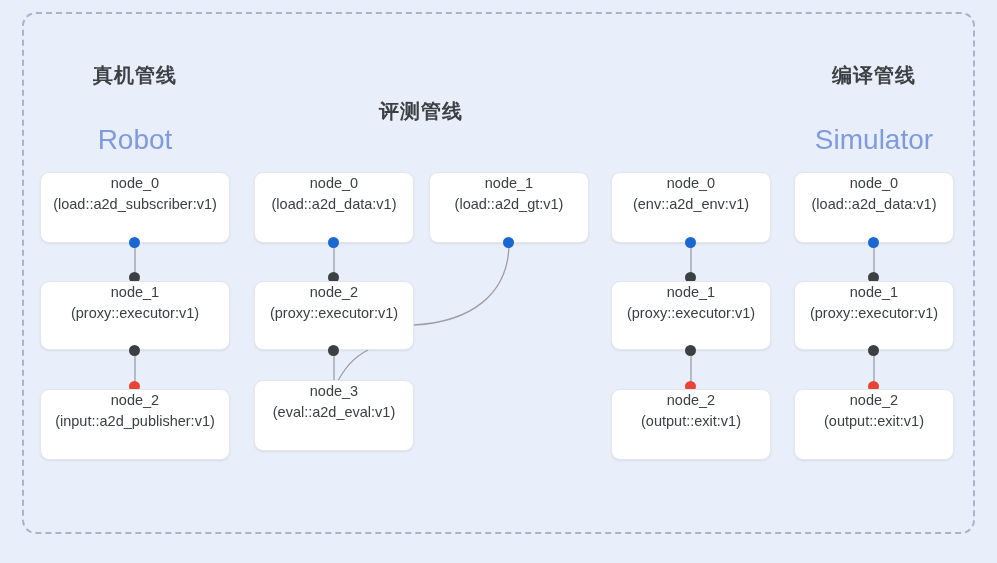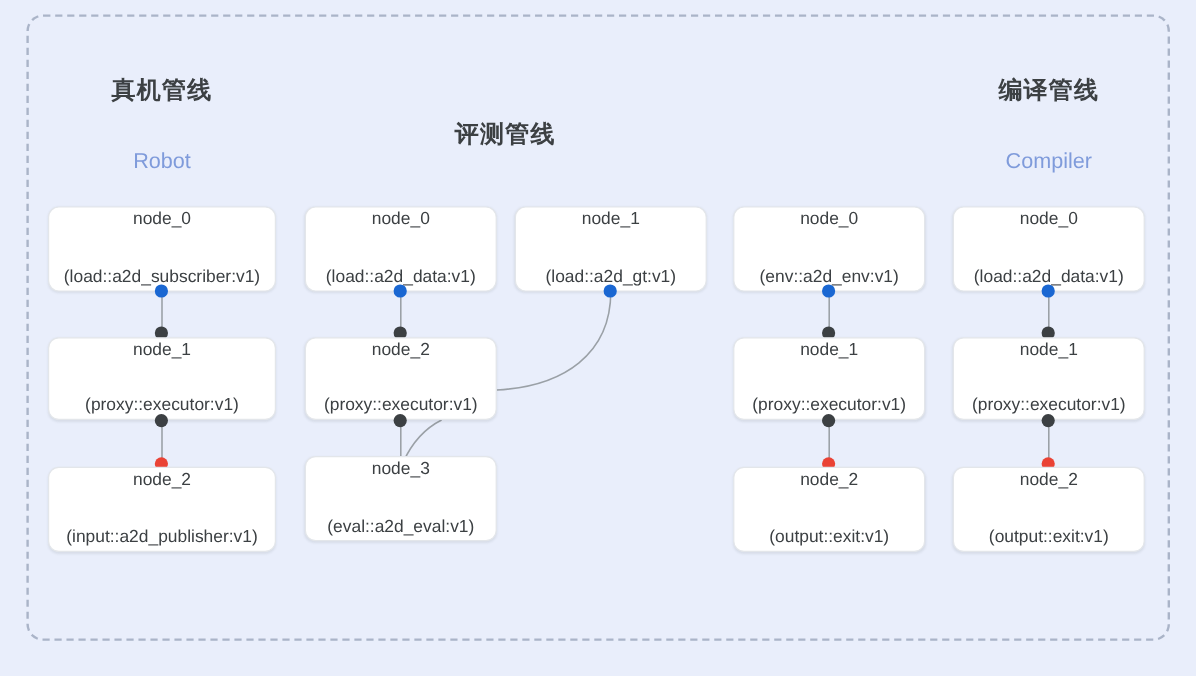--- a/index.html
+++ b/index.html
@@ -37,36 +37,36 @@
     text-align: center;
     font-size: 20px;
     font-weight: bold;
     color: #3c4043;
     letter-spacing: 1px;
     white-space: nowrap;
   }
   .col-subtitle {
     position: absolute;
     text-align: center;
-    font-size: 18px;
+    font-size: 28px;
     font-weight: normal;
     color: #7f9bdb;
     white-space: nowrap;
   }
   .node-box {
     position: absolute;
     box-sizing: border-box;
     background: #ffffff;
     border: 1px solid #e3e6ea;
     border-radius: 9px;
     box-shadow: 0 1px 2px rgba(60,64,67,0.10);
     display: flex;
     flex-direction: column;
     align-items: center;
-    justify-content: space-between;
+    justify-content: flex-start;
   }
   .node-name {
     font-size: 14.5px;
     color: #3c4043;
     line-height: 21px;
     white-space: nowrap;
   }
   .node-type {
     font-size: 14.5px;
     color: #3c4043;
@@ -185,21 +185,21 @@
   </div>
   <div class="port black" style="left:685px; top:345px;"></div>
 
   <div class="port red" style="left:685px; top:381px;"></div>
   <div class="node-box" style="left:611px; top:389px; width:160px; height:71px;">
     <div class="node-name">node_2</div>
     <div class="node-type">(output::exit:v1)</div>
   </div>
 
   <div class="col-title" style="left:794px; top:62px; width:160px;">编译管线</div>
-  <div class="col-subtitle" style="left:794px; top:124px; width:160px;">Compiler</div>
+  <div class="col-subtitle" style="left:794px; top:124px; width:160px;">Simulator</div>
 
   <div class="node-box" style="left:794px; top:172px; width:160px; height:71px;">
     <div class="node-name">node_0</div>
     <div class="node-type">(load::a2d_data:v1)</div>
   </div>
   <div class="port blue" style="left:868px; top:237px;"></div>
 
   <div class="port black" style="left:868px; top:272px;"></div>
   <div class="node-box" style="left:794px; top:281px; width:160px; height:69px;">
     <div class="node-name">node_1</div>

